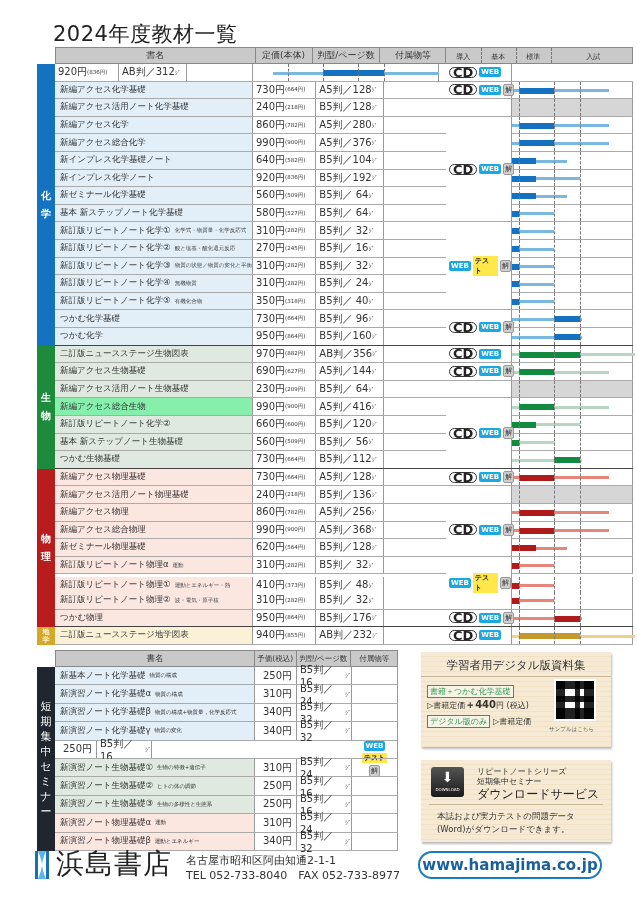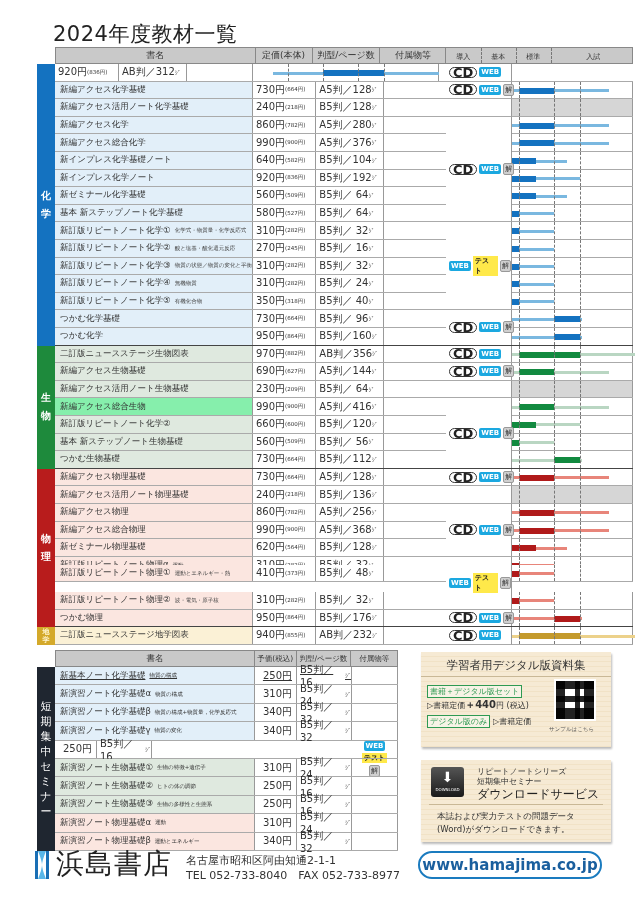--- a/index.html
+++ b/index.html
@@ -617,21 +617,21 @@
         <div class="c-att"></div>
         <div class="c-chart">
           <div class="thin" style="left:2px;width:103px;background:#e8857a"></div>
           <div class="thick" style="left:35px;width:35px;background:#b01a1a"></div>
           <div class="vline" style="left:35px"></div>
           <div class="vline" style="left:70px"></div>
           <div class="vline" style="left:105px"></div>
           <div class="vline" style="left:131px"></div>
         </div>
       </div>
-      <div class="row" style="top: 96px;">
+      <div class="row" style="top: 108px;">
         <div class="c-name" style="background:#fbe6e0">
           <span>新訂版リピートノート物理①</span>
           <span class="sub">運動とエネルギー・熱</span>
         </div>
         <div class="c-price">410円<span class="small">(373円)</span></div>
         <div class="c-size">B5判／ 48<span class="pg">ｼﾞ</span></div>
         <div class="c-att"></div>
         <div class="c-chart">
           <div class="thin" style="left:2px;width:103px;background:#e8857a"></div>
           <div class="thick" style="left:35px;width:35px;background:#b01a1a"></div>
@@ -740,21 +740,21 @@
       <span>セ</span>
       <span>ミ</span>
       <span>ナ</span>
       <span>ー</span>
     </div>
   <div class="sem-att" style="height: 184px;">
     <span class="badge-web">WEB</span>
     <span class="badge-test">テスト</span>
     <span class="badge-kai">解</span>
   </div>
-<div class="sem-row" style="top: 17px; text-decoration: underline;">
+<div class="sem-row" style="top: 17px;">
       <div class="s-name" style="background:#e2eff9">
         <span>新基本ノート化学基礎</span>
         <span class="sub">物質の構成</span>
       </div>
       <div class="s-price">250円</div>
       <div class="s-size">B5判／16<span style="font-size:6px">ｼﾞ</span></div>
     </div>
     <div class="sem-row" style="top: 35.4px;">
       <div class="s-name" style="background:#e2eff9">
         <span>新演習ノート化学基礎α</span>
@@ -820,21 +820,21 @@
         <span>新演習ノート物理基礎β</span>
         <span class="sub">運動とエネルギー</span>
       </div>
       <div class="s-price">340円</div>
       <div class="s-size">B5判／32<span style="font-size:6px">ｼﾞ</span></div>
     </div>
   </div>
 
 <div class="note note1">
   <div class="n1-title">学習者用デジタル版資料集</div>
-  <div class="n1-set">書籍＋デジタル版セット</div>
+  <div class="n1-set">書籍＋つかむ化学基礎</div>
   <div class="n1-setprice"><span>▷書籍定価</span><b>＋440</b><span>円 (税込)</span></div>
   <div class="n1-only">デジタル版のみ</div>
   <div class="n1-onlyprice">▷書籍定価</div>
   <div class="qr"></div>
   <div class="qr-cap">サンプルはこちら</div>
 </div>
 
 <div class="note note2">
   <div class="dl-icon">⬇<small>DOWNLOAD</small></div>
   <div class="n2-l1">リピートノートシリーズ</div>

